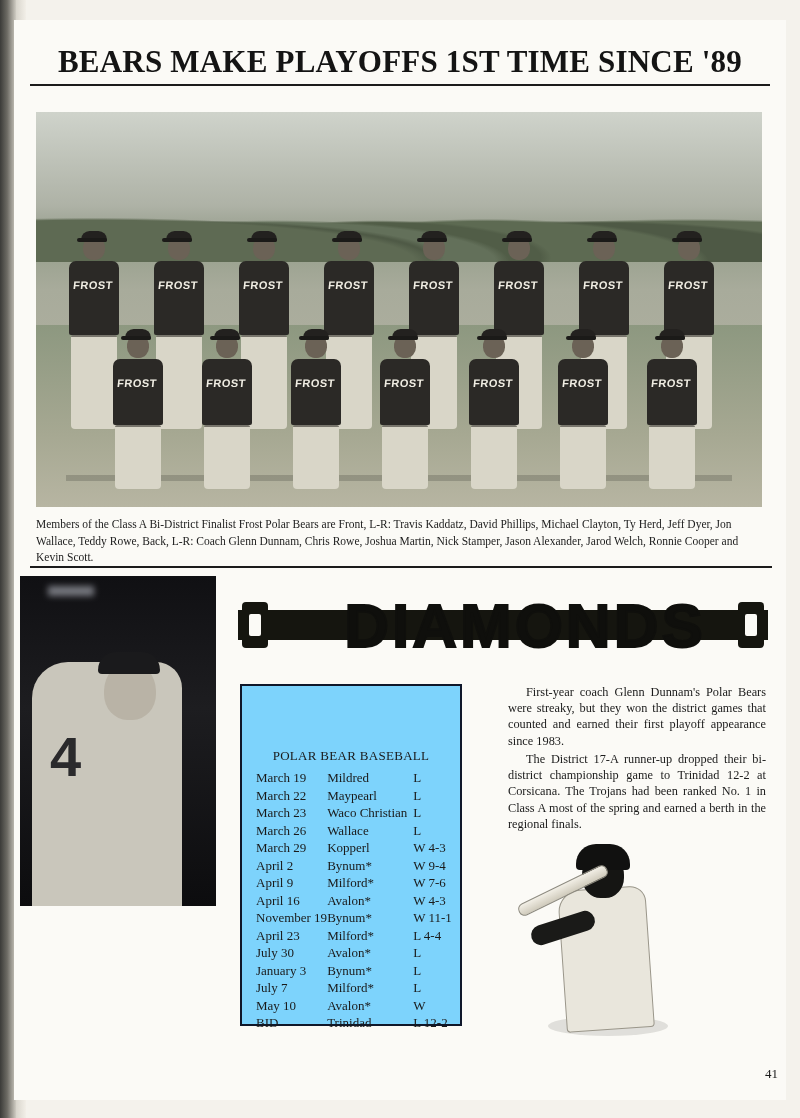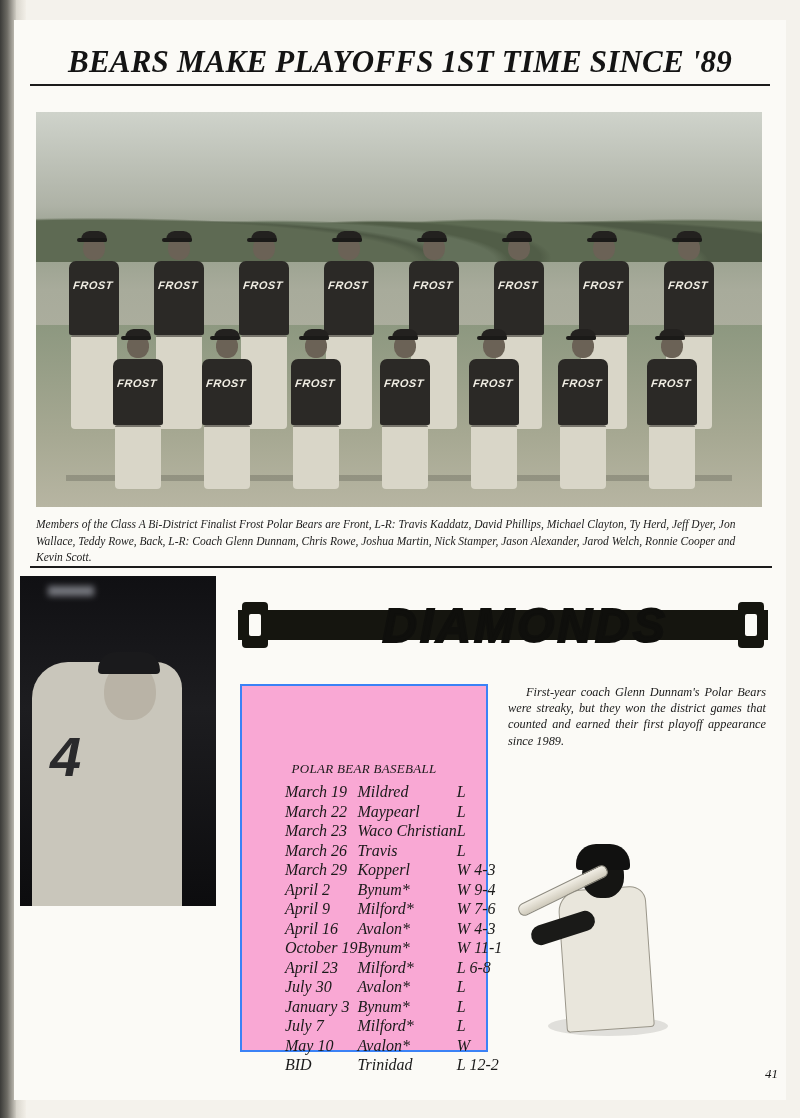--- a/index.html
+++ b/index.html
@@ -14,21 +14,20 @@
     color: #1a1a1a;
     position: relative;
     overflow: hidden;
   }
 
   
   .page {
     position: absolute;
     inset: 0;
     background: #f4f2ec;
-    font-style: italic;
   }
   .page-inner {
     position: absolute;
     left: 14px;
     top: 20px;
     width: 772px;
     height: 1080px;
     background: #fbfaf6;
   }
 
@@ -258,21 +257,21 @@
     position: absolute;
     left: 52px;
     top: 0;
     width: 470px;
     height: 74px;
     display: flex;
     align-items: center;
     justify-content: center;
     font-family: "Liberation Sans", sans-serif;
     font-weight: bold;
-    font-size: 48px;
+    font-size: 62px;
     letter-spacing: 3px;
     color: #0f0f0c;
     -webkit-text-stroke: 2px #0f0f0c;
     text-shadow: 2px 0 0 #fbfaf6 inset;
     background: transparent;
   }
   .banner-cap {
     position: absolute;
     top: 14px;
     width: 26px; height: 46px;
@@ -290,35 +289,35 @@
     border-radius: 2px;
   }
 
   
   .schedule {
     position: absolute;
     left: 240px;
     top: 684px;
     width: 218px;
     height: 338px;
-    border: 2px solid #3b82f6;
-    background: #f9a8d4;
-    padding: 13px;
+    border: 2px solid #0f172a;
+    background: #7dd3fc;
+    padding: 0;
   }
   .schedule-title {
     text-align: center;
     font-size: 13px;
     font-weight: normal;
     margin-top: 62px;
     letter-spacing: .3px;
   }
   .sched-table {
-    margin: 6px 0 0 30px;
+    margin: 6px 0 0 14px;
     border-collapse: collapse;
-    font-size: 16px;
+    font-size: 13px;
   }
   .sched-table td {
     padding: 0 0 1.5px 0;
     white-space: nowrap;
     vertical-align: top;
   }
   .sched-table td.date { width: 68px; }
   .sched-table td.opp { width: 86px; }
   .sched-table td.res { width: 46px; }
 
@@ -588,21 +587,21 @@
             <td class="opp">Maypearl</td>
             <td class="res">L</td>
           </tr>
           <tr>
             <td class="date">March 23</td>
             <td class="opp">Waco Christian</td>
             <td class="res">L</td>
           </tr>
           <tr>
             <td class="date">March 26</td>
-            <td class="opp">Travis</td>
+            <td class="opp">Wallace</td>
             <td class="res">L</td>
           </tr>
           <tr>
             <td class="date">March 29</td>
             <td class="opp">Kopperl</td>
             <td class="res">W 4-3</td>
           </tr>
           <tr>
             <td class="date">April 2</td>
             <td class="opp">Bynum*</td>
@@ -612,28 +611,28 @@
             <td class="date">April 9</td>
             <td class="opp">Milford*</td>
             <td class="res">W 7-6</td>
           </tr>
           <tr>
             <td class="date">April 16</td>
             <td class="opp">Avalon*</td>
             <td class="res">W 4-3</td>
           </tr>
           <tr>
-            <td class="date">October 19</td>
+            <td class="date">November 19</td>
             <td class="opp">Bynum*</td>
             <td class="res">W 11-1</td>
           </tr>
           <tr>
             <td class="date">April 23</td>
             <td class="opp">Milford*</td>
-            <td class="res">L 6-8</td>
+            <td class="res">L 4-4</td>
           </tr>
           <tr>
             <td class="date">July 30</td>
             <td class="opp">Avalon*</td>
             <td class="res">L</td>
           </tr>
           <tr>
             <td class="date">January 3</td>
             <td class="opp">Bynum*</td>
             <td class="res">L</td>
@@ -651,21 +650,22 @@
           <tr>
             <td class="date">BID</td>
             <td class="opp">Trinidad</td>
             <td class="res">L 12-2</td>
           </tr>
         </tbody>
     </table>
   </div>
 
   <div class="article">
-    <p>First-year coach Glenn Dunnam's Polar Bears were streaky, but they won the district games that counted and earned their first playoff appearance since 1989.</p>
+    <p>First-year coach Glenn Dunnam's Polar Bears were streaky, but they won the district games that counted and earned their first playoff appearance since 1983.</p>
+    <p>The District 17-A runner-up dropped their bi-district championship game to Trinidad 12-2 at Corsicana. The Trojans had been ranked No. 1 in Class A most of the spring and earned a berth in the regional finals.</p>
   </div>
 
   <div class="batter">
     <div class="batter-shadow"></div>
     <div class="batter-torso"></div>
     <div class="batter-head"></div>
     <div class="batter-helmet"></div>
     <div class="batter-arm"></div>
     <div class="bat"></div>
   </div>

